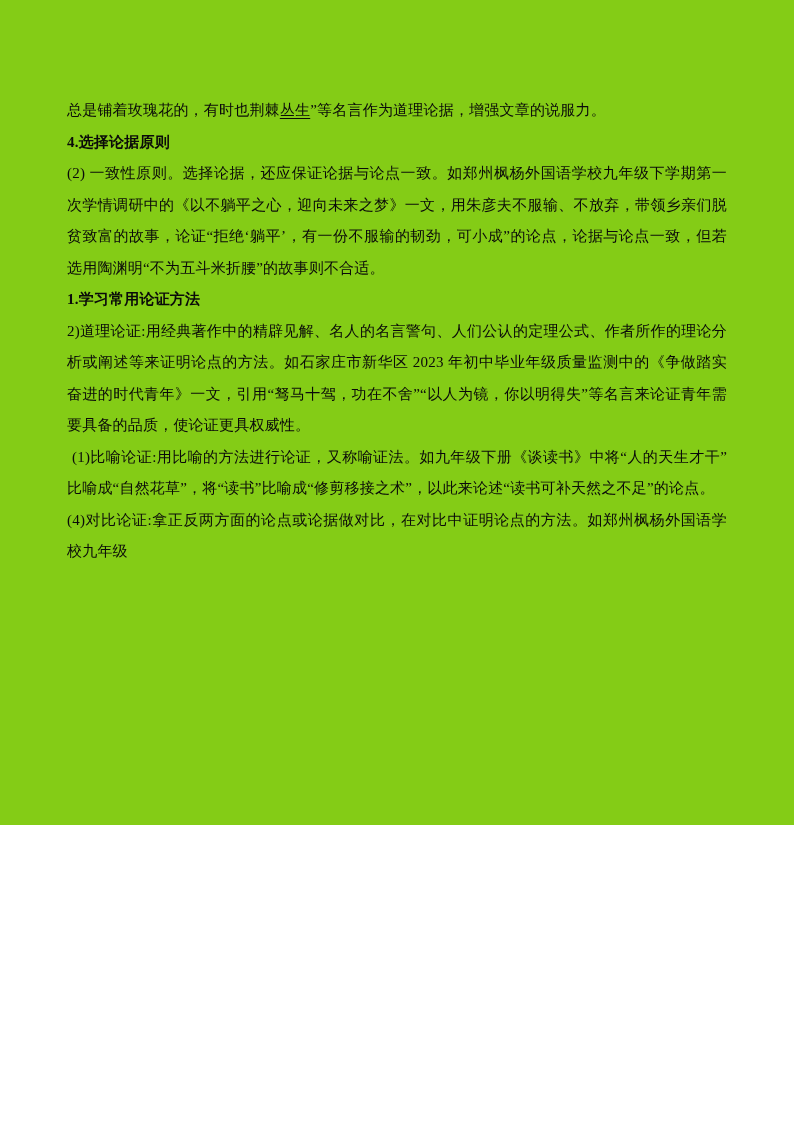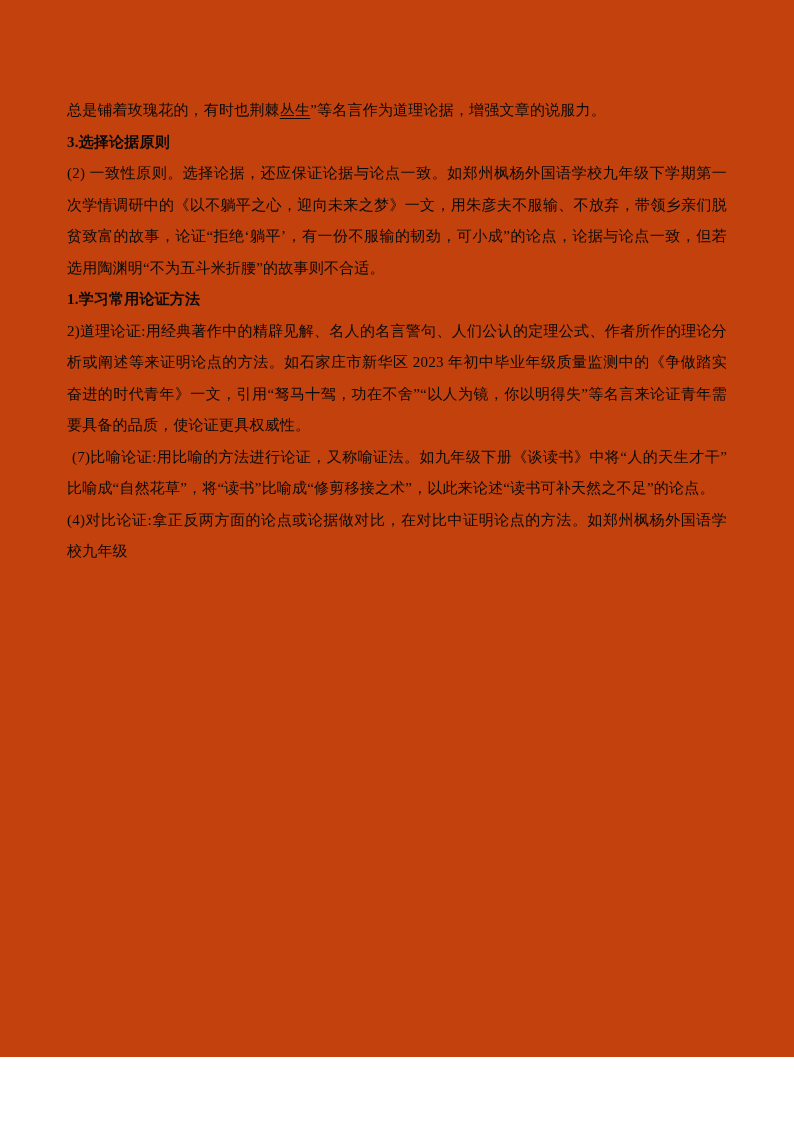--- a/index.html
+++ b/index.html
@@ -10,22 +10,22 @@
     width: 794px;
     height: 1123px;
     background: #ffffff;
     font-family: "Liberation Serif", "DejaVu Serif", serif;
     color: #0a0a0a;
     overflow: hidden;
   }
   .page {
     position: relative;
     width: 794px;
-    height: 1057px;
-    background: #c2410c;
+    height: 825px;
+    background: #84cc16;
   }
   .content {
     position: absolute;
     left: 67px;
     top: 95px;
     width: 660px;
     font-size: 15px;
     line-height: 31.5px;
     text-align: justify;
     letter-spacing: 0.2px;
@@ -50,31 +50,31 @@
   }
 </style>
 </head>
 <body>
 
 <div class="page">
   <div class="content">
 
     <p><span>总是铺着玫瑰花的，有时也荆棘</span><span class="ul">丛生</span><span>”等名言作为道理论据，增强文章的说服力。</span></p>
 
-    <p class="bold">3.选择论据原则</p>
+    <p class="bold">4.选择论据原则</p>
 
 
     <p>(2) 一致性原则。选择论据，还应保证论据与论点一致。如郑州枫杨外国语学校九年级下学期第一次学情调研中的《以不躺平之心，迎向未来之梦》一文，用朱彦夫不服输、不放弃，带领乡亲们脱贫致富的故事，论证“拒绝‘躺平’，有一份不服输的韧劲，可小成”的论点，论据与论点一致，但若选用陶渊明“不为五斗米折腰”的故事则不合适。</p>
 
 
 
 
     <p class="bold">1.学习常用论证方法</p>
 
 
     <p>2)道理论证:用经典著作中的精辟见解、名人的名言警句、人们公认的定理公式、作者所作的理论分析或阐述等来证明论点的方法。如石家庄市新华区 2023 年初中毕业年级质量监测中的《争做踏实奋进的时代青年》一文，引用“驽马十驾，功在不舍”“以人为镜，你以明得失”等名言来论证青年需要具备的品质，使论证更具权威性。</p>
 
-    <p class="indent-sm">(7)比喻论证:用比喻的方法进行论证，又称喻证法。如九年级下册《谈读书》中将“人的天生才干”比喻成“自然花草”，将“读书”比喻成“修剪移接之术”，以此来论述“读书可补天然之不足”的论点。</p>
+    <p class="indent-sm">(1)比喻论证:用比喻的方法进行论证，又称喻证法。如九年级下册《谈读书》中将“人的天生才干”比喻成“自然花草”，将“读书”比喻成“修剪移接之术”，以此来论述“读书可补天然之不足”的论点。</p>
 
     <p>(4)对比论证:拿正反两方面的论点或论据做对比，在对比中证明论点的方法。如郑州枫杨外国语学校九年级</p>
 
   </div>
 </div>
 
 </body></html>

